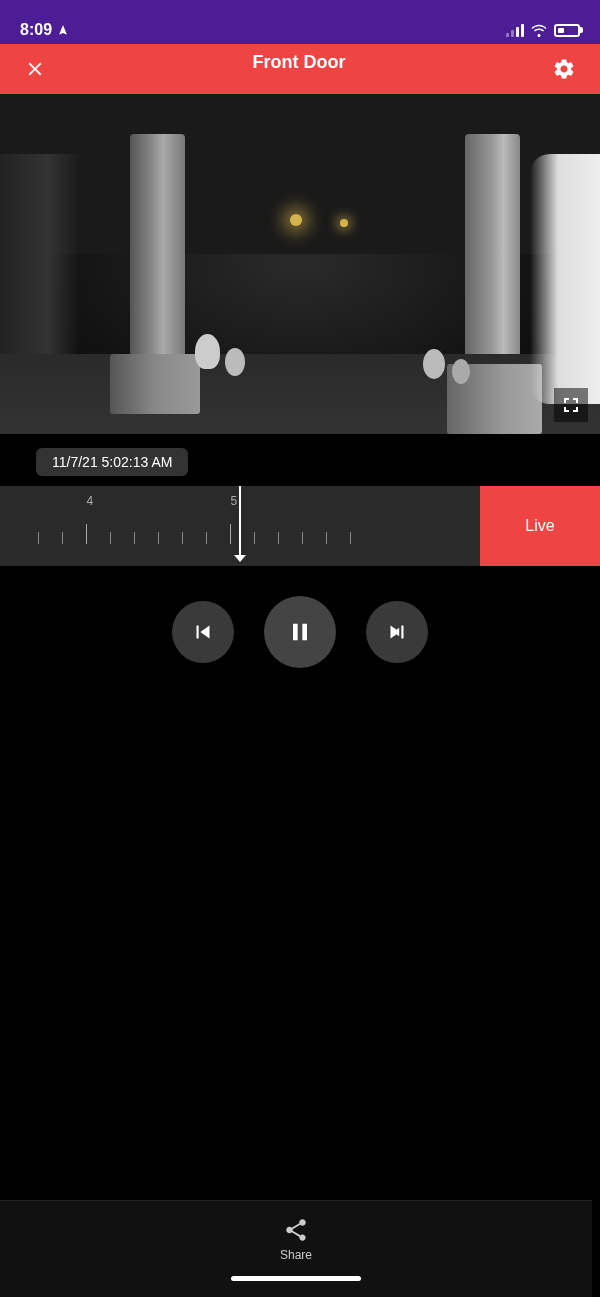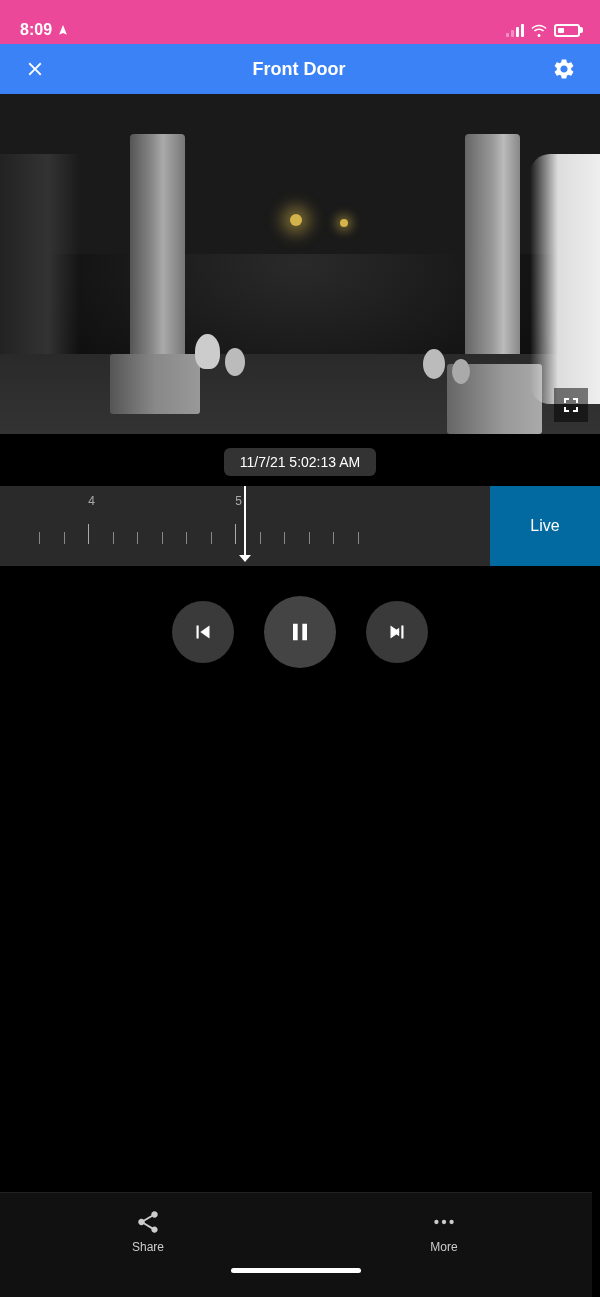--- a/index.html
+++ b/index.html
@@ -14,21 +14,21 @@
       position: relative;
     }
 
     
     .status-bar {
       display: flex;
       justify-content: space-between;
       align-items: center;
       padding: 22px 20px 6px;
       height: 44px;
-      background: #ec4899;
+      background: #4c1d95;
     }
     .status-time {
       font-size: 16px;
       font-weight: 600;
       color: #fff;
       display: flex;
       align-items: center;
       gap: 5px;
     }
     .status-icons {
@@ -76,23 +76,22 @@
       width: 35%;
       height: 100%;
       background: #fff;
       border-radius: 1px;
     }
 
     
     .header {
       display: flex;
       justify-content: space-between;
-      align-items: center;
       padding: 8px 20px;
-      background: #3b82f6;
+      background: #ef4444;
       height: 50px;
     }
     .header-title {
       font-size: 18px;
       font-weight: 600;
       color: #fff;
     }
     .header-btn {
       background: none;
       border: none;
@@ -264,22 +263,22 @@
       padding: 5px;
       cursor: pointer;
       display: flex;
       align-items: center;
       justify-content: center;
     }
 
     
     .timestamp-bar {
       background: #000;
-      text-align: center;
       padding: 14px 0 10px;
+      margin-left: 36px;
     }
     .timestamp-pill {
       display: inline-block;
       background: #333;
       color: #fff;
       font-size: 14px;
       font-weight: 500;
       padding: 6px 16px;
       border-radius: 6px;
     }
@@ -334,22 +333,22 @@
       content: '';
       position: absolute;
       bottom: -6px;
       left: 50%;
       transform: translateX(-50%);
       border-left: 6px solid transparent;
       border-right: 6px solid transparent;
       border-top: 7px solid #fff;
     }
     .live-btn {
-      width: 110px;
-      background: #0369a1;
+      width: 120px;
+      background: #ef4444;
       border: none;
       color: #fff;
       font-size: 16px;
       font-weight: 500;
       cursor: pointer;
       display: flex;
       align-items: center;
       justify-content: center;
       height: 80px;
       flex-shrink: 0;
@@ -397,21 +396,21 @@
     }
 
     
     .bottom-nav {
       position: absolute;
       bottom: 0;
       left: 0;
       right: 8px;
       background: #111;
       border-top: 1px solid #222;
-      padding: 12px 0 24px;
+      padding: 12px 0 16px;
     }
     .nav-items {
       display: flex;
       justify-content: space-around;
       align-items: center;
       padding-bottom: 4px;
     }
     .nav-item {
       display: flex;
       flex-direction: column;
@@ -572,24 +571,16 @@
 
     <button class="nav-item">
       <svg width="26" height="26" viewBox="0 0 24 24" fill="#ccc">
         <path d="M18 16.08c-.76 0-1.44.3-1.96.77L8.91 12.7c.05-.23.09-.46.09-.7s-.04-.47-.09-.7l7.05-4.11c.54.5 1.25.81 2.04.81 1.66 0 3-1.34 3-3s-1.34-3-3-3-3 1.34-3 3c0 .24.04.47.09.7L8.04 9.81C7.5 9.31 6.79 9 6 9c-1.66 0-3 1.34-3 3s1.34 3 3 3c.79 0 1.5-.31 2.04-.81l7.12 4.16c-.05.21-.08.43-.08.65 0 1.61 1.31 2.92 2.92 2.92 1.61 0 2.92-1.31 2.92-2.92s-1.31-2.92-2.92-2.92z"></path>
       </svg>
       <span class="nav-label">Share</span>
     </button>
 
 
 
-    <button class="nav-item">
-      <svg width="26" height="26" viewBox="0 0 24 24" fill="#ccc">
-        <circle cx="5" cy="12" r="2"></circle>
-        <circle cx="12" cy="12" r="2"></circle>
-        <circle cx="19" cy="12" r="2"></circle>
-      </svg>
-      <span class="nav-label">More</span>
-    </button>
 
   </div>
   <div class="home-indicator"></div>
 </div>
 
 </body></html>

